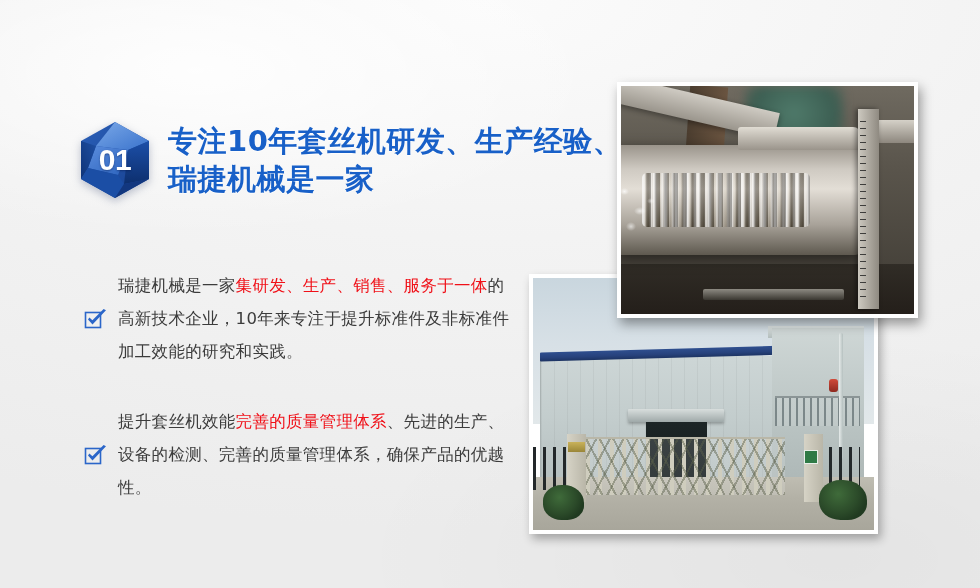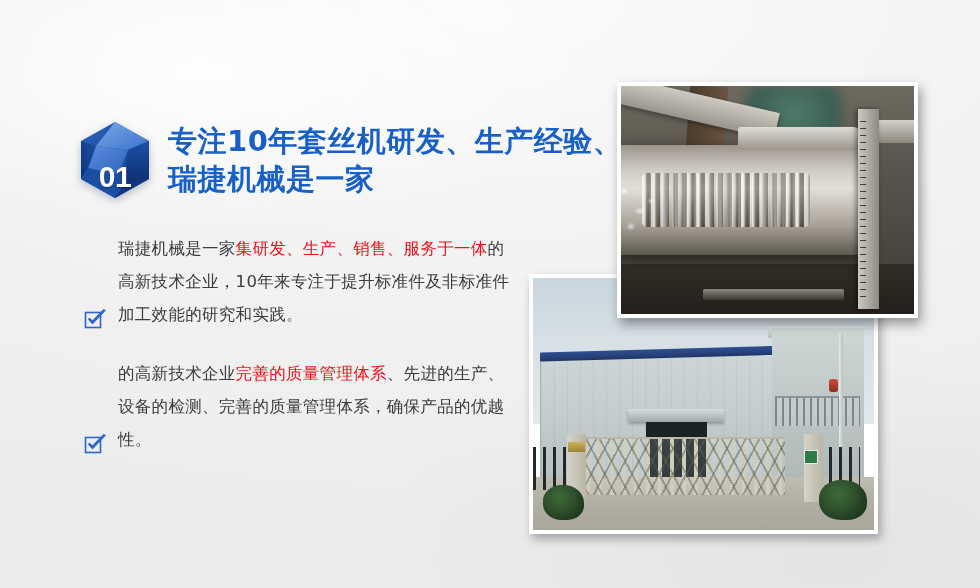--- a/index.html
+++ b/index.html
@@ -55,21 +55,21 @@
     position: relative;
     width: 78px;
     height: 80px;
     flex: 0 0 78px;
     margin-top: 2px;
     filter: drop-shadow(0 3px 4px rgba(20,40,90,0.28));
   }
   .badge svg { display: block; width: 78px; height: 80px; }
   .badge .badge-num {
     position: absolute;
-    left: 0; top: 17px;
+    left: 0; top: 0;
     width: 78px; height: 80px;
     display: flex;
     align-items: center;
     justify-content: center;
     font-size: 30px;
     font-weight: bold;
     color: #ffffff;
     letter-spacing: -0.5px;
     text-shadow: 0 1px 2px rgba(0,20,70,0.45);
     font-family: "Liberation Sans", sans-serif;
@@ -93,22 +93,23 @@
   
   .bullets {
     position: absolute;
     left: 84px;
     top: 232px;
     width: 440px;
   }
   .bullet {
     position: relative;
     display: flex;
-    align-items: flex-end;
+    align-items: center;
     margin-bottom: 26px;
+    margin-top: 37px;
   }
   .check-icon {
     flex: 0 0 24px;
     width: 24px;
     height: 22px;
     margin-top: 3px;
     margin-right: 10px;
   }
   .check-icon svg { display: block; width: 24px; height: 22px; }
 
@@ -408,21 +409,21 @@
       </div>
 
       <div class="bullet">
         <span class="check-icon">
           <svg viewBox="0 0 24 22" xmlns="http://www.w3.org/2000/svg" aria-hidden="true">
             <rect x="1.5" y="3.5" width="15" height="15" fill="none" stroke="#2b66c9" stroke-width="1.6"></rect>
             <path d="M4 10.5 L8.5 15.5 L22 1.2 L19.6 0 L8.4 11.2 L5.4 8.6 Z" fill="#2b66c9"></path>
           </svg>
         </span>
         <span class="bullet-text">
-          <span>的高新技术企业</span><span class="em-red">完善的质量管理体系</span><span>、先进的生产、设备的检测、完善的质量管理体系，确保产品的优越性。</span>
+          <span>提升套丝机效能</span><span class="em-red">完善的质量管理体系</span><span>、先进的生产、设备的检测、完善的质量管理体系，确保产品的优越性。</span>
         </span>
       </div>
 
     </div>
   </div>
 
   <div class="photo" id="photo-factory">
     <div class="frame">
       <div class="factory-scene">
         <div class="sky"></div>

